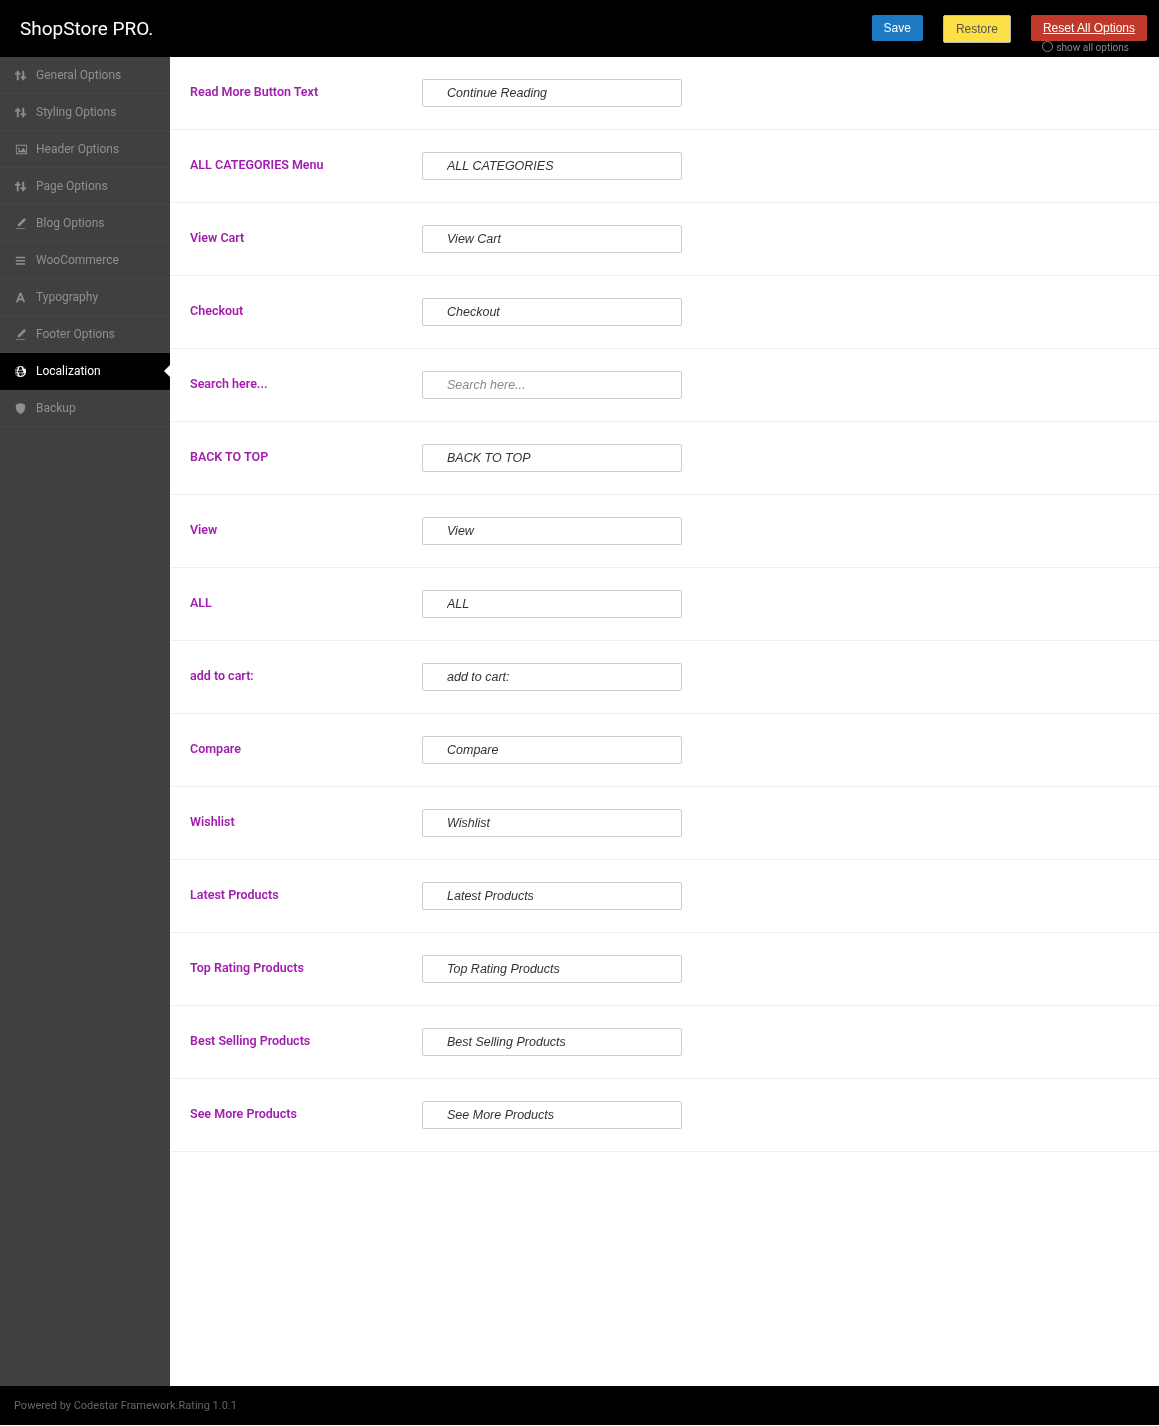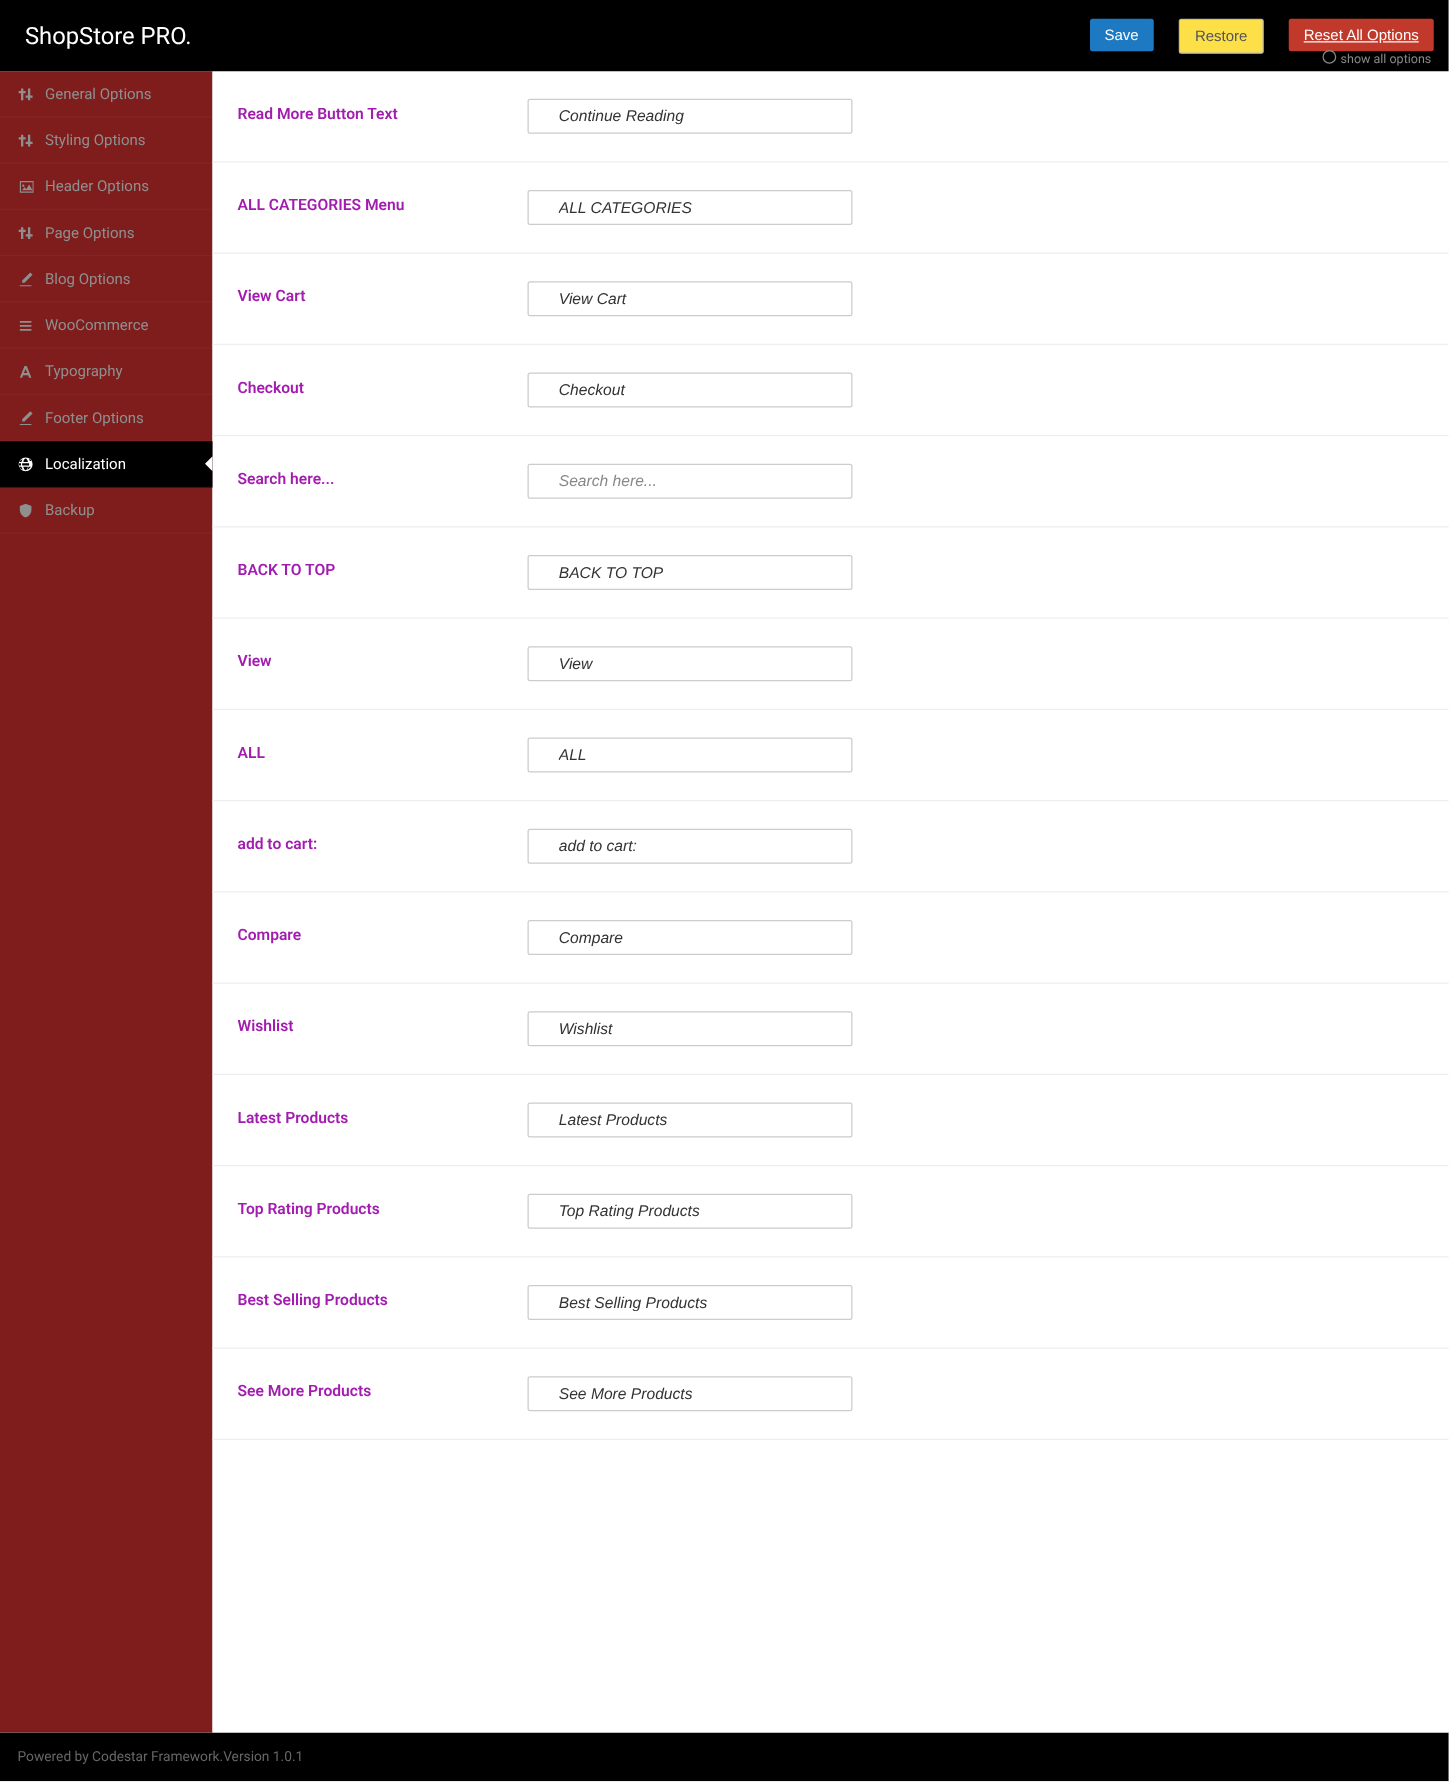--- a/index.html
+++ b/index.html
@@ -35,41 +35,41 @@
   font-size: 12px;
   cursor: pointer;
   border-radius: 2px;
   color: #fff;
 }
 .btn-save { background: #1d79c2; }
 .btn-restore { background: #fde047; color: #555; border: 1px solid #bbb; }
 .btn-reset { background: #c1392b; text-decoration: underline; }
 .header-sub {
   position: absolute;
-  right: 14px;
+  right: 30px;
   bottom: 4px;
   color: #888;
   font-size: 10px;
   cursor: pointer;
   text-align: right;
 }
 .header-sub::before {
   content: "";
   display: inline-block;
   width: 9px; height: 9px;
   border: 1px solid #888;
   border-radius: 50%;
   margin-right: 3px;
   position: relative;
   top: 1px;
 }
 .container { display: flex; min-height: calc(100vh - 57px - 40px); }
 .sidebar {
   width: 170px;
-  background: #7f1d1d;
+  background: #404040;
   flex-shrink: 0;
 }
 .sidebar-item {
   display: flex;
   align-items: center;
   padding: 11px 12px;
   color: #8f8f8f;
   font-size: 12px;
   cursor: pointer;
   border-bottom: 1px solid rgba(255,255,255,0.03);
@@ -289,14 +289,14 @@
       </div>
       <div class="field-row">
         <div class="field-label">See More Products</div>
         <div class="field-input-wrap"><input type="text" class="field-input" value="See More Products" style=""></div>
       </div>
     </div>
 </div>
 
 <div class="footer">
   <span>Powered by Codestar Framework.</span>
-  <span>Version 1.0.1</span>
+  <span>Rating 1.0.1</span>
 </div>
 
 </body></html>

